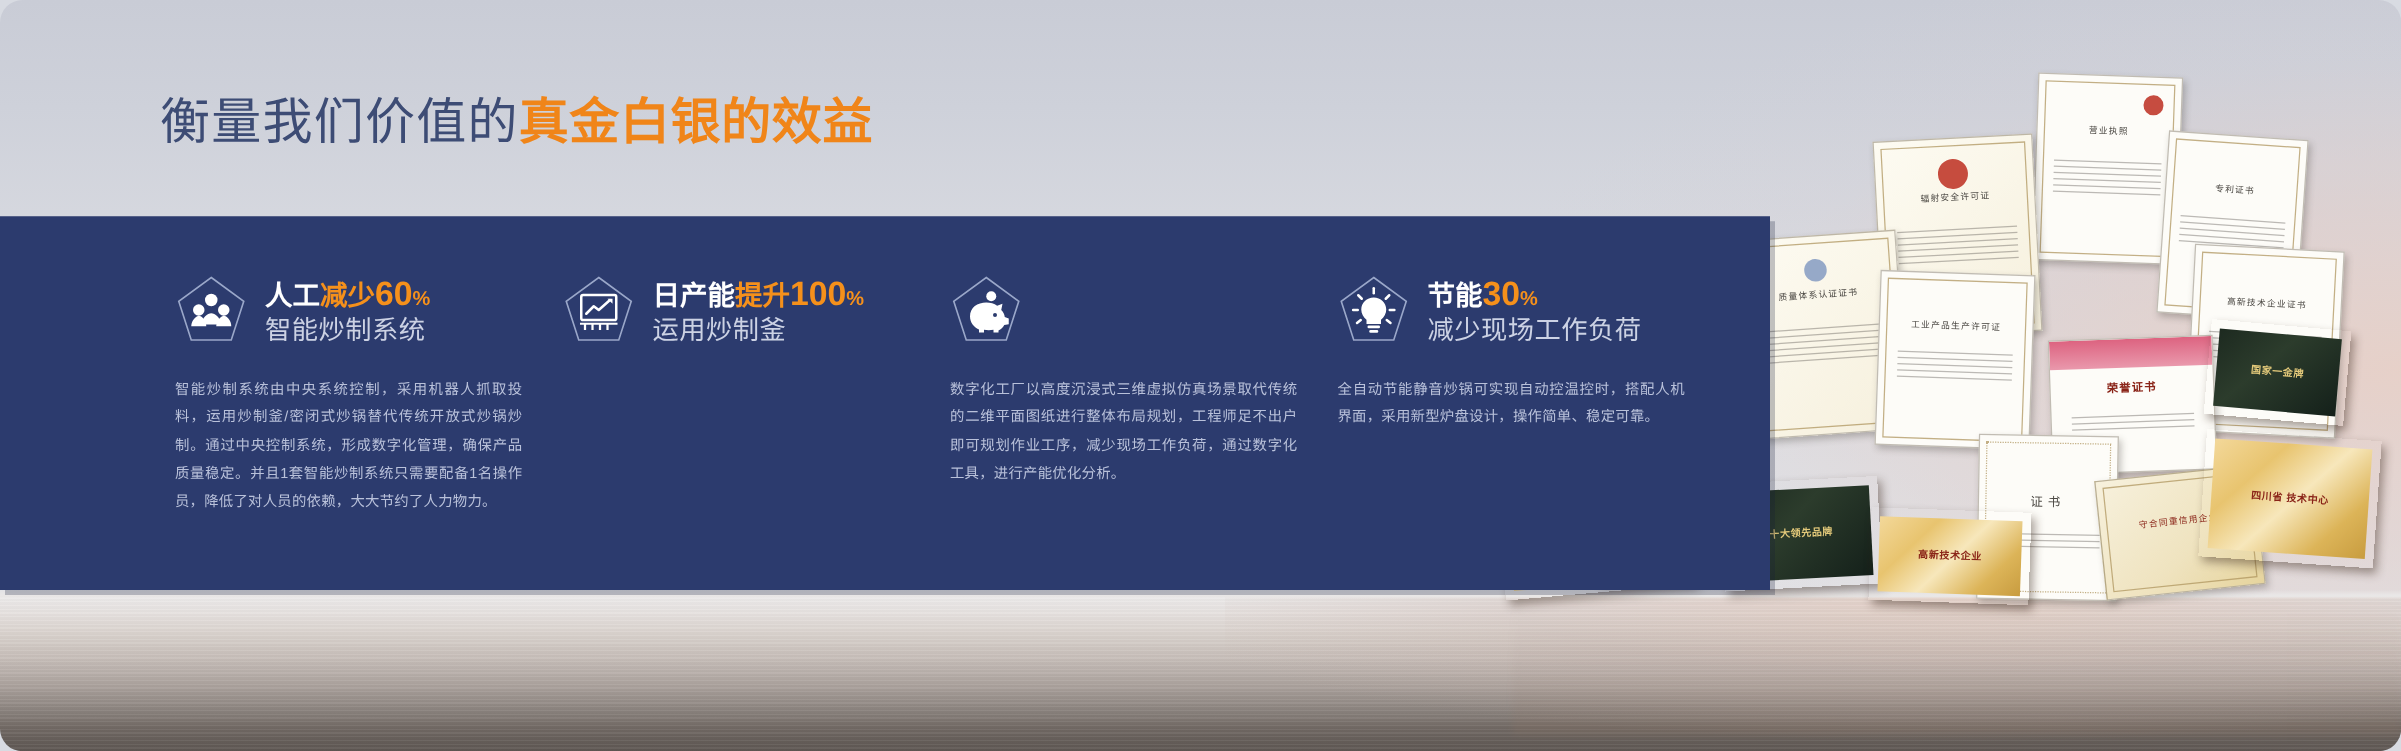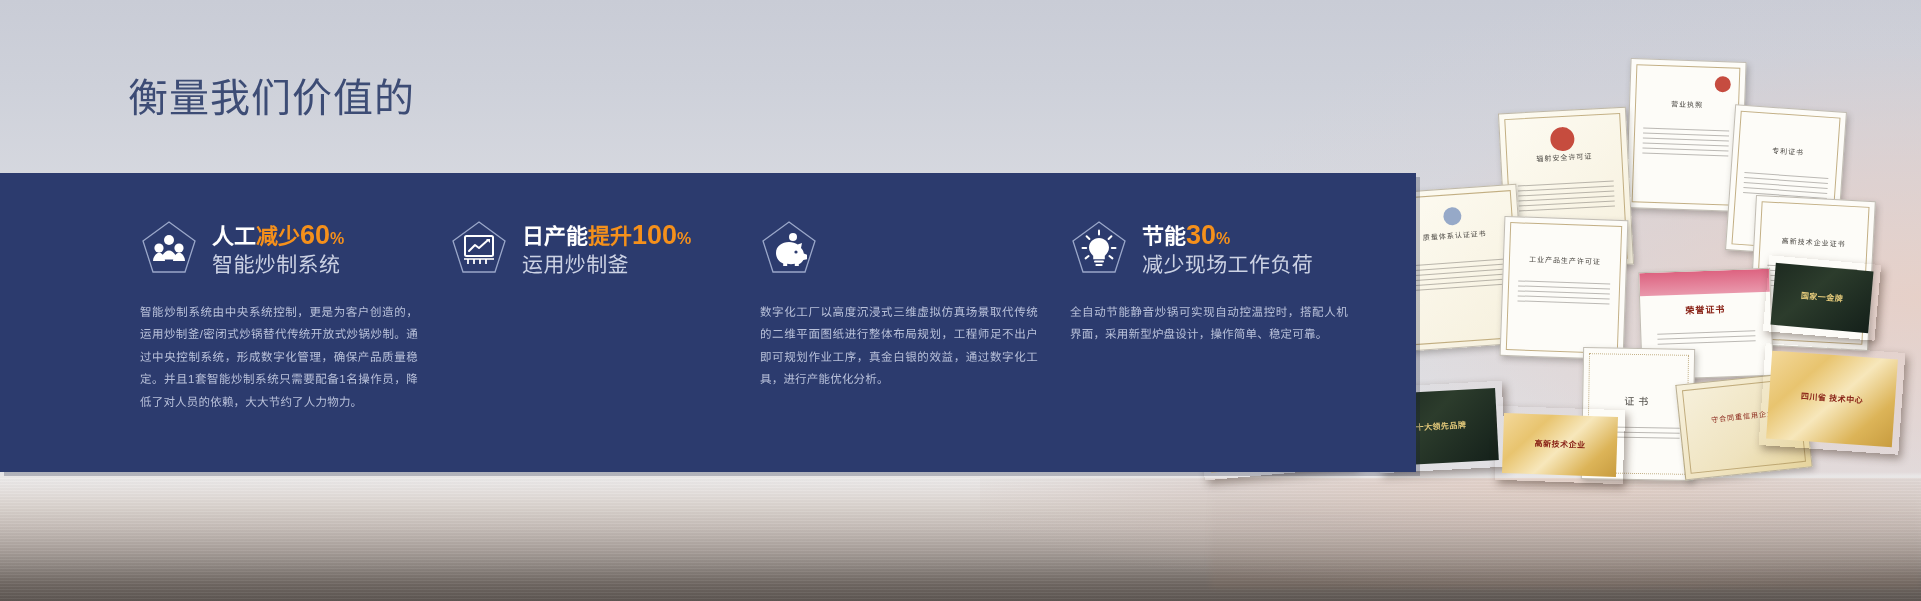--- a/index.html
+++ b/index.html
@@ -5,21 +5,21 @@
 <style>
   * { margin:0; padding:0; box-sizing:border-box; }
   html,body { width:1921px; height:601px; overflow:hidden; }
   body {
     font-family:"Liberation Sans","DejaVu Sans",sans-serif;
     background:#d8dbe2;
     position:relative;
   }
 
   
-  #stage { position:absolute; inset:0; width:1921px; height:601px; overflow:hidden; }
+  #stage { position:absolute; inset:0; width:1921px; height:601px; overflow:hidden;border-radius:18px; }
 
   .bg-sky {
     position:absolute; left:0; top:0; width:1921px; height:478px;
     background:
       linear-gradient(180deg,
         #c9ccd6 0%,
         #ced1da 18%,
         #d6d8df 38%,
         #dcdee3 58%,
         #e0e1e5 78%,
@@ -187,20 +187,21 @@
 
   <div class="bg-sky"></div>
   <div class="bg-sky-warm"></div>
   <div class="bg-horizon"></div>
   <div class="bg-water"></div>
   <div class="bg-water-warm"></div>
   <div class="bg-water-lines"></div>
 
   <div class="headline">
     <span class="hl-light">衡量我们价值的</span>
+    <span class="hl-orange">真金白银的效益</span>
   </div>
 
   <div class="collage">
 
     <div class="cert" style="left:418px; top:12px; width:116px; height:150px; transform:rotate(2deg);">
       <div class="inner-border"></div>
       <div class="seal" style="right:14px; top:14px; width:16px; height:16px;"></div>
       <div class="ttl">营业执照</div>
       <div class="lines">
           <i></i>
@@ -354,21 +355,21 @@
               <path d="M21.5 40.5c0-5.6 4.6-9 7.5-9s7.5 3.4 7.5 9z" fill="#ffffff"></path>
             </svg>
           </span>
           <span class="feature-titles">
             <span class="f-title">
               <span>人工</span><span class="amt"><span>减少</span><span class="num">60</span><span class="pct">%</span></span>
             </span>
             <span class="f-sub">智能炒制系统</span>
           </span>
         </div>
-        <p class="f-body">智能炒制系统由中央系统控制，更是为客户创造的，运用炒制釜/密闭式炒锅替代传统开放式炒锅炒制。通过中央控制系统，形成数字化管理，确保产品质量稳定。并且1套智能炒制系统只需要配备1名操作员，降低了对人员的依赖，大大节约了人力物力。</p>
+        <p class="f-body">智能炒制系统由中央系统控制，采用机器人抓取投料，运用炒制釜/密闭式炒锅替代传统开放式炒锅炒制。通过中央控制系统，形成数字化管理，确保产品质量稳定。并且1套智能炒制系统只需要配备1名操作员，降低了对人员的依赖，大大节约了人力物力。</p>
       </div>
 
       <div class="feature">
         <div class="feature-head">
           <span class="badge">
             <svg viewBox="0 0 58 58" aria-hidden="true">
               <polygon points="29,3 55,22 45,53 13,53 3,22" fill="none" stroke="#9aa7c9" stroke-width="1.3"></polygon>
               <rect x="15" y="17" width="28" height="20" rx="1.5" fill="none" stroke="#ffffff" stroke-width="2"></rect>
               <polyline points="19,32 25,26 29,29 38,21" fill="none" stroke="#ffffff" stroke-width="2" stroke-linecap="round" stroke-linejoin="round"></polyline>
               <polygon points="36,20 40,20 40,24" fill="#ffffff"></polygon>
@@ -392,21 +393,21 @@
         <div class="feature-head">
           <span class="badge">
             <svg viewBox="0 0 58 58" aria-hidden="true">
               <polygon points="29,3 55,22 45,53 13,53 3,22" fill="none" stroke="#9aa7c9" stroke-width="1.3"></polygon>
               <circle cx="33" cy="18" r="4" fill="#ffffff"></circle>
               <path d="M16 34c0-7 6-11 13-11 3.4 0 6.4 0.9 8.7 2.5l4.3-1.6-1 5c1.6 1.5 2.6 3.4 2.8 5.6l3.2 1.2v4.6l-3.6 0.6c-1 1.9-2.6 3.4-4.6 4.4V47h-4v-2.2c-1.2 0.25-2.5 0.4-3.8 0.4s-2.6-0.15-3.8-0.4V47h-4v-2.4C18.8 42.6 16 38.8 16 34z" fill="#ffffff"></path>
               <circle cx="36" cy="33" r="1.6" fill="#2c3b6e"></circle>
             </svg>
           </span>
         </div>
-        <p class="f-body">数字化工厂以高度沉浸式三维虚拟仿真场景取代传统的二维平面图纸进行整体布局规划，工程师足不出户即可规划作业工序，真金白银的效益，通过数字化工具，进行产能优化分析。</p>
+        <p class="f-body">数字化工厂以高度沉浸式三维虚拟仿真场景取代传统的二维平面图纸进行整体布局规划，工程师足不出户即可规划作业工序，减少现场工作负荷，通过数字化工具，进行产能优化分析。</p>
       </div>
 
       <div class="feature">
         <div class="feature-head">
           <span class="badge">
             <svg viewBox="0 0 58 58" aria-hidden="true">
               <polygon points="29,3 55,22 45,53 13,53 3,22" fill="none" stroke="#9aa7c9" stroke-width="1.3"></polygon>
               <path d="M29 19c-5.5 0-10 4.3-10 9.6 0 3.4 1.8 6.2 4.2 8.1v3.5h11.6v-3.5c2.4-1.9 4.2-4.7 4.2-8.1 0-5.3-4.5-9.6-10-9.6z" fill="#ffffff"></path>
               <rect x="24" y="41.4" width="10" height="2.2" rx="1" fill="#ffffff"></rect>
               <rect x="25.4" y="45" width="7.2" height="2.1" rx="1" fill="#ffffff"></rect>

